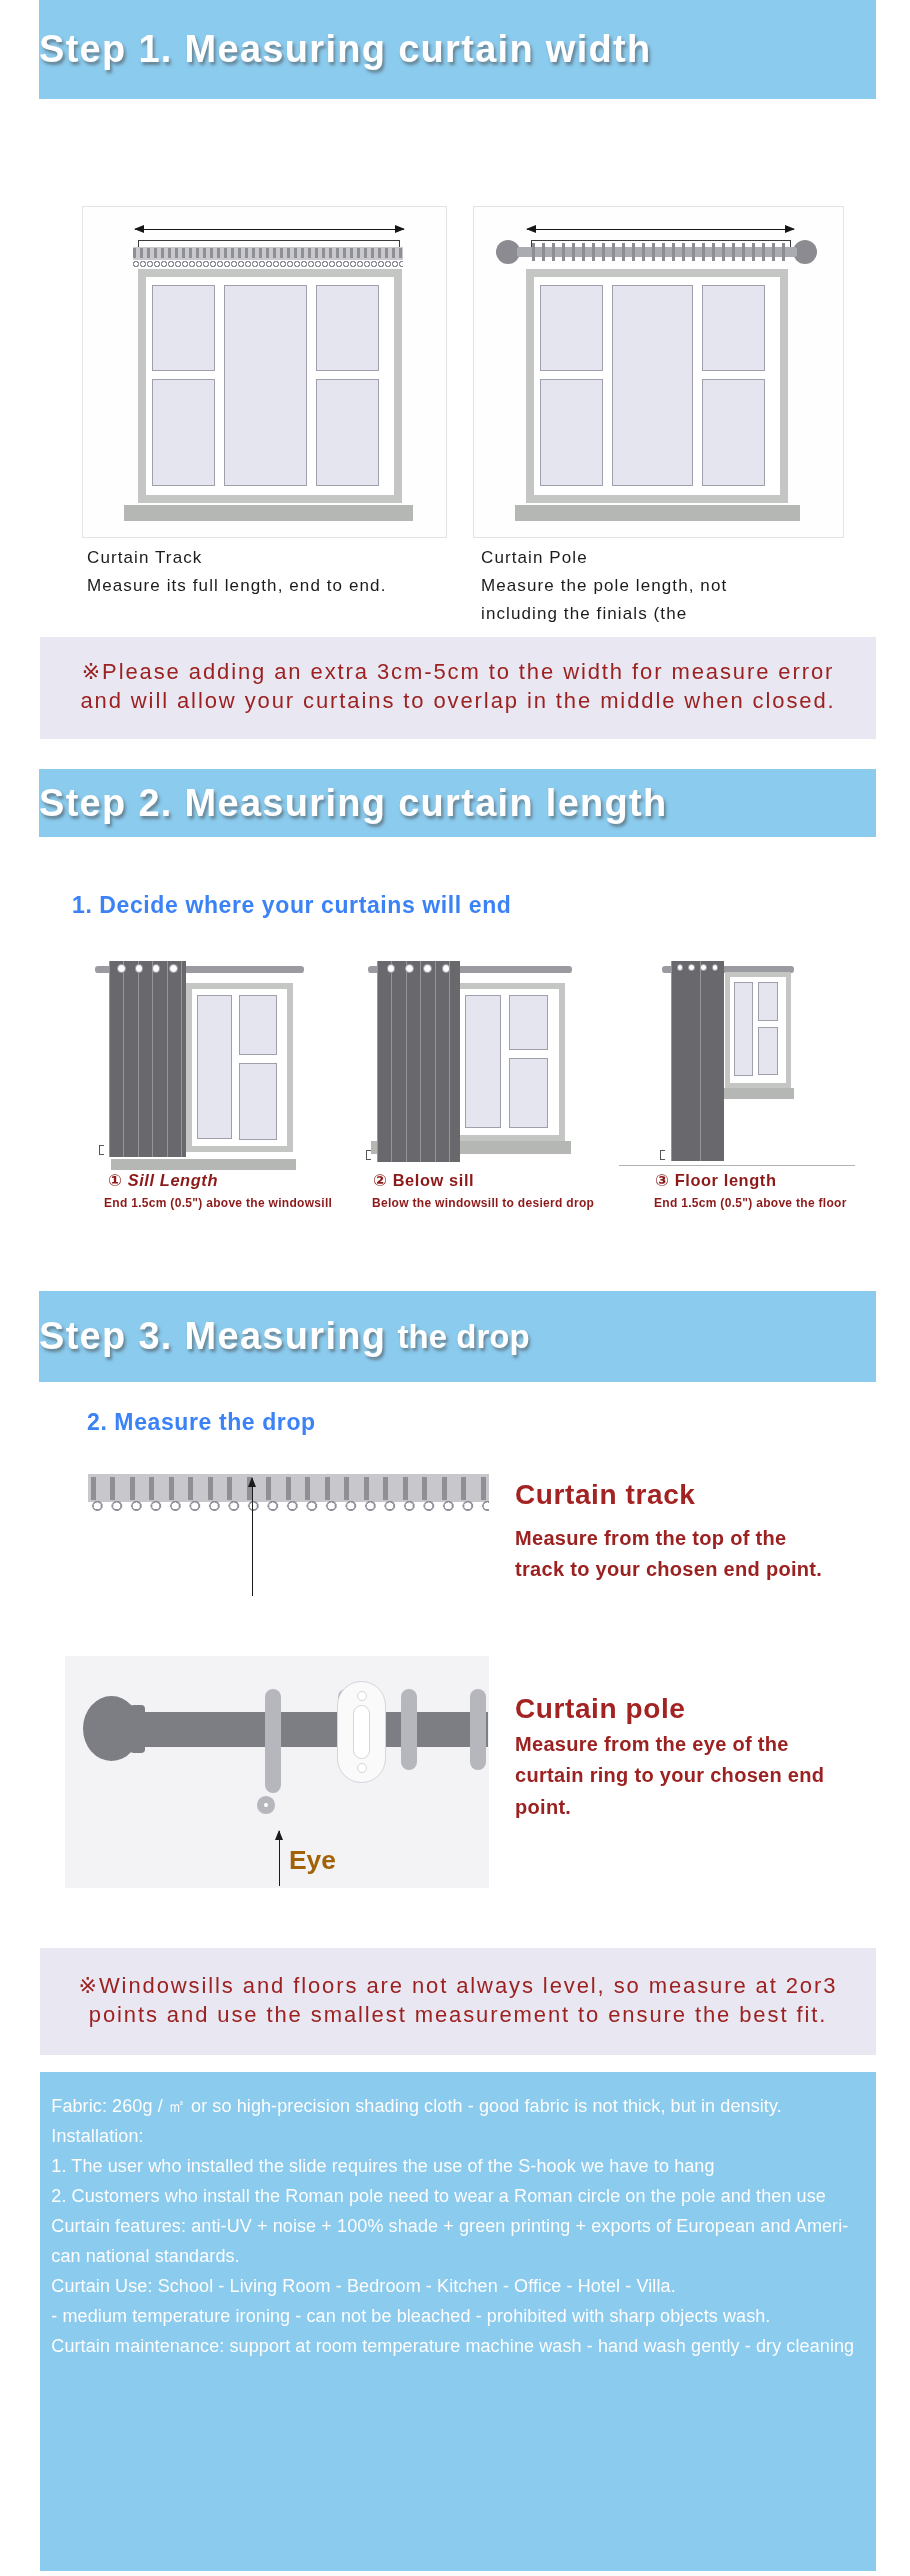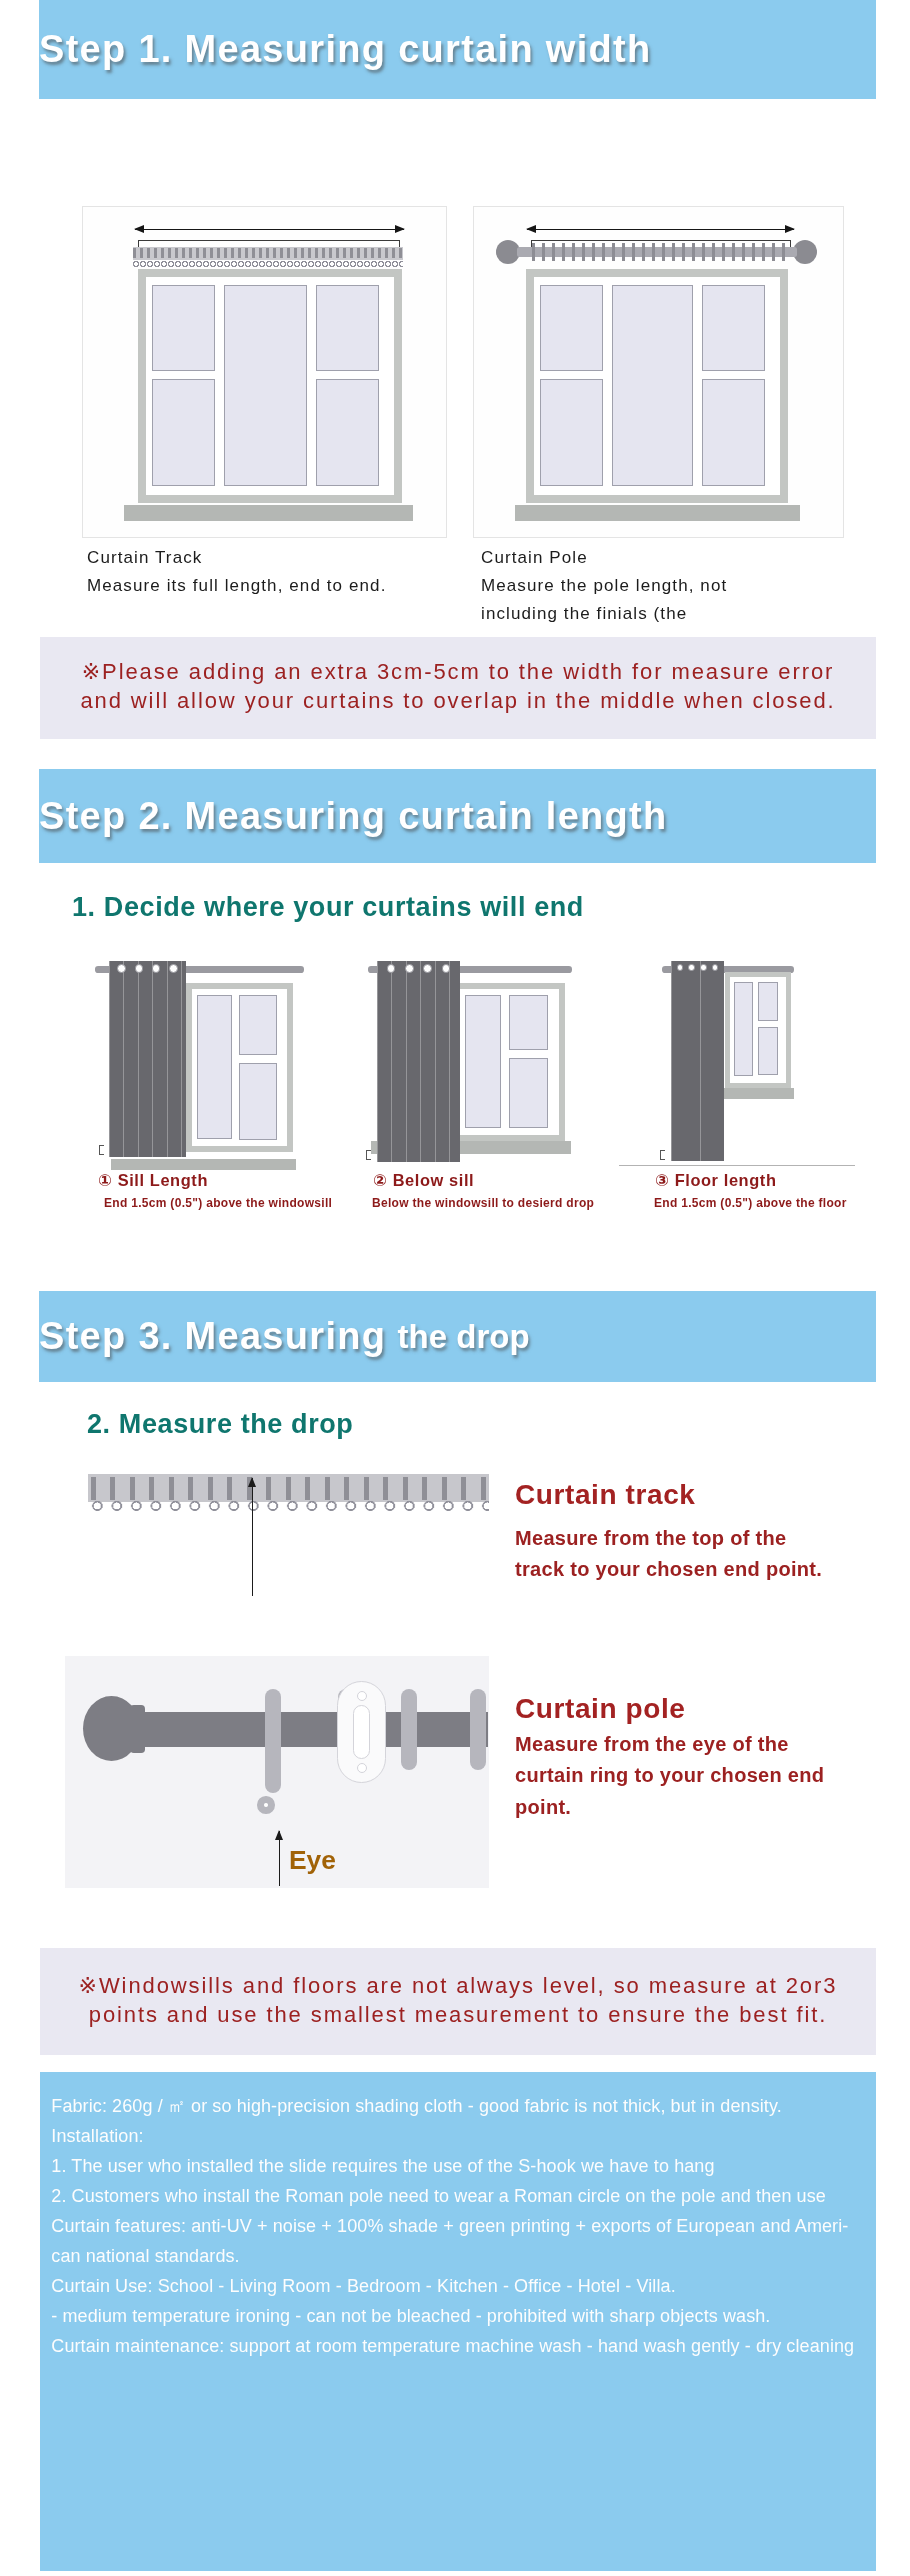--- a/index.html
+++ b/index.html
@@ -42,21 +42,21 @@
   .polebar { position:absolute; background:#aaaab1; border-radius:2.5px; }
   .polerings { position:absolute; background:repeating-linear-gradient(90deg,#8d8d94 0 3.1px,transparent 3.1px 10px); }
   .finial { position:absolute; width:24px; height:24px; border-radius:50%; background:#8b8b91; }
 
   
   .cap-t { position:absolute; font-size:17px; letter-spacing:1.1px; color:#1c1c1c; }
   .note {
     position:absolute; left:40px; width:836px; background:#e9e8f2; text-align:center;
     color:#9c2121; font-size:22px; line-height:29px; letter-spacing:1.9px;
   }
-  .h-black { position:absolute; font-size:27px; font-weight:bold; letter-spacing:0.6px; color:#0f766e; }
+  .h-black { position:absolute; font-size:23px; font-weight:bold; letter-spacing:0.6px; color:#3b82f6; }
 
   
   .cd { position:absolute; top:950px; height:226px; }
   .cd .pole { position:absolute; height:7px; background:#9a9aa0; border-radius:3.1px; }
   .cd .curtain { position:absolute; background:#68686d;
     background-image:repeating-linear-gradient(90deg,rgba(255,255,255,.30) 0 0.9px,transparent 0.9px 14.5px); }
   .cd .grommets { position:absolute; top:3.8px; left:0; right:0; display:flex; justify-content:space-evenly; }
   .cd .grommet { width:8.8px; height:8.8px; border-radius:50%; background:#ffffff; border:1.9px solid #97979d; }
   .cd .winframe2 { position:absolute; background:#ffffff; border:6.3px solid #c3c6c3; }
   .cd .mark { position:absolute; width:5px; height:10px; border-left:1.3px solid #555; border-top:1.3px solid #555; border-bottom:1.3px solid #555; }
@@ -145,21 +145,21 @@
   <div class="cap-t" style="left:87px; top:576px;">Measure its full length, end to end.</div>
   <div class="cap-t" style="left:481px; top:548px;">Curtain Pole</div>
   <div class="cap-t" style="left:481px; top:576px;">Measure the pole length, not</div>
   <div class="cap-t" style="left:481px; top:604px;">including the finials (the</div>
 
   <div class="note" style="top:637px; height:102px; padding-top:19.5px;">
     <div>※Please adding an extra 3cm-5cm to the width for measure error</div>
     <div>and will allow your curtains to overlap in the middle when closed.</div>
   </div>
 
-  <div class="banner" style="top:769px; height:94px;">
+  <div class="banner" style="top:769px; height:68px;">
     <span class="bt">Step 2. Measuring curtain length</span>
   </div>
 
   <div class="h-black" style="left:72px; top:892px;">1. Decide where your curtains will end</div>
 
   <div class="cd" style="left:94px; width:211px;">
     <div class="pole" style="left:1.3px; top:16.4px; width:209px;"></div>
     <div class="winframe2" style="left:92px; top:33px; width:107px; height:169px;">
       <div class="pane" style="left:5px;  top:6.3px;  width:35px; height:144px;"></div>
       <div class="pane" style="left:47px; top:6.3px;  width:38px; height:60px;"></div>
@@ -209,21 +209,21 @@
       <div class="grommets">
         <span class="grommet" style="width:6.3px;height:6.3px;"></span>
           <span class="grommet" style="width:6.3px;height:6.3px;"></span>
           <span class="grommet" style="width:6.3px;height:6.3px;"></span>
           <span class="grommet" style="width:6.3px;height:6.3px;"></span>
       </div>
     </div>
     <div class="mark" style="left:19px; top:200px;"></div>
   </div>
 
-  <div class="opt-t" style="left:98px;  top:1171px;">① Sill Length</div>
+  <div class="opt-t" style="left:108px;  top:1171px;font-style:italic;">① Sill Length</div>
   <div class="opt-d" style="left:104px;  top:1196px;">End 1.5cm (0.5") above the windowsill</div>
   <div class="opt-t" style="left:373px;  top:1171px;">② Below sill</div>
   <div class="opt-d" style="left:372px;  top:1196px;">Below the windowsill to desierd drop</div>
   <div class="opt-t" style="left:655px; top:1171px;">③ Floor length</div>
   <div class="opt-d" style="left:654px; top:1196px;">End 1.5cm (0.5") above the floor</div>
 
   <div class="banner" style="top:1291px; height:91px;">
     <span class="bt">Step 3. Measuring</span>
     <span class="bt bt-sub">the drop</span>
   </div>

